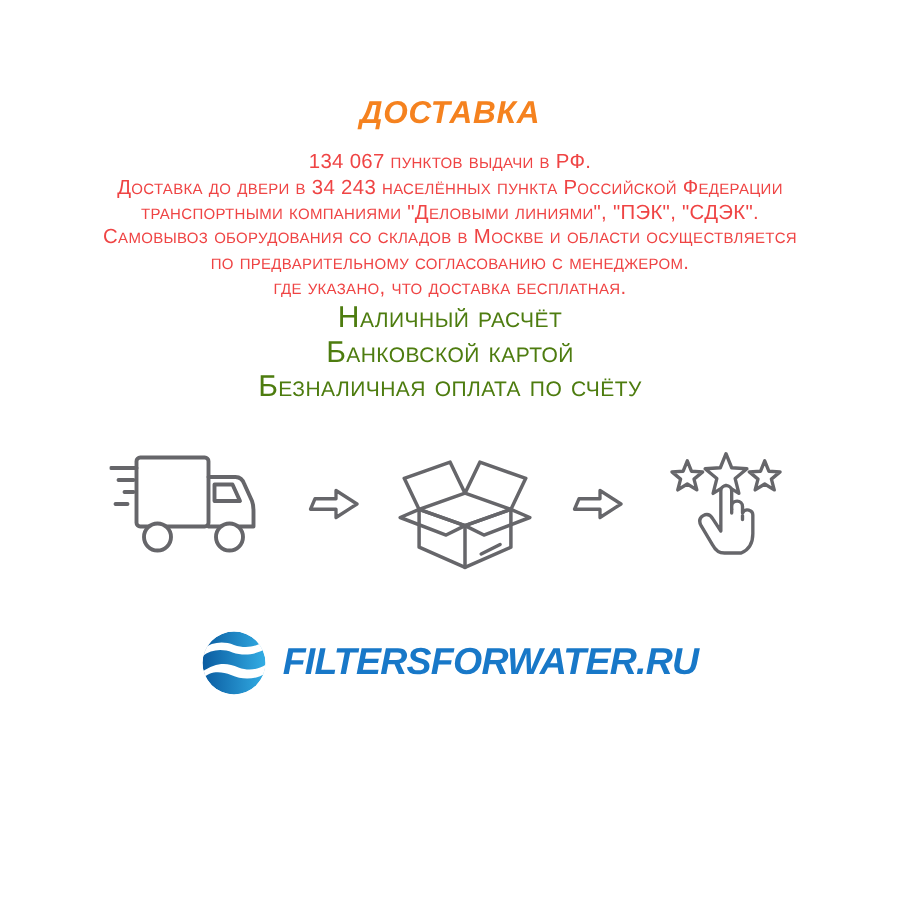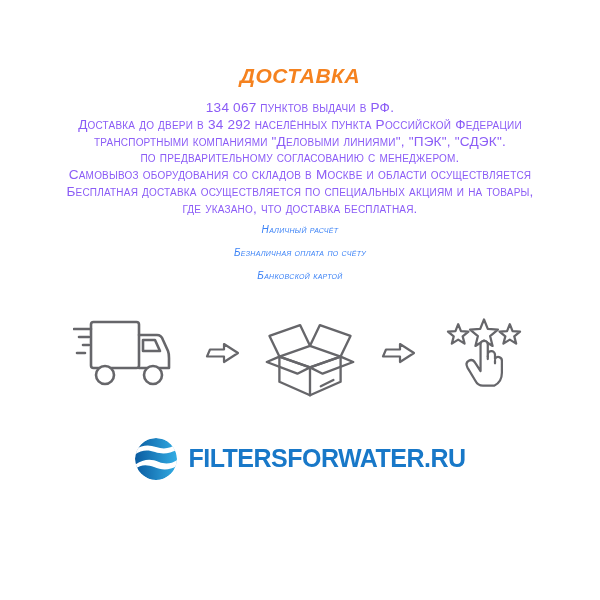--- a/index.html
+++ b/index.html
@@ -16,36 +16,35 @@
   }
   .section-title{
     margin:0 0 12px 0;
     font-size:21px;
     line-height:24px;
     font-weight:bold;
     font-style:italic;
     letter-spacing:.5px;
     color:#F5821F;
   }
-  .body-lines{color:#8b5cf6;}
+  .body-lines{color:#ef4444;}
   .body-line{
     font-size:13.6px;
     line-height:16.8px;
     font-variant:small-caps;
     letter-spacing:.2px;
     white-space:nowrap;
   }
   .payment-title{margin-top:26px;}
   .method-line{
-    font-size:10px;
+    font-size:20px;
     line-height:23px;
     font-variant:small-caps;
     letter-spacing:.3px;
-    color:#3b82f6;
-    font-style:italic;
+    color:#4d7c0f;
   }
   .process-row{
     margin-top:22px;
     height:88px;
     display:flex;
     align-items:center;
     justify-content:center;
     gap:24px;
   }
   .process-row svg{display:block;}
@@ -54,47 +53,47 @@
   .footer{
     margin-top:40px;
     display:flex;
     align-items:center;
     justify-content:center;
     gap:10px;
   }
   .brand-text{
     font-size:25px;
     font-weight:bold;
+    font-style:italic;
     letter-spacing:-0.5px;
     color:#1878C8;
     white-space:nowrap;
   }
 </style>
 </head>
 <body>
 
 <div class="canvas">
 
   <h1 class="section-title">ДОСТАВКА</h1>
 
   <div class="body-lines">
     <div class="body-line">134 067 пунктов выдачи в РФ.</div>
-    <div class="body-line">Доставка до двери в 34 292 населённых пункта Российской Федерации</div>
+    <div class="body-line">Доставка до двери в 34 243 населённых пункта Российской Федерации</div>
     <div class="body-line">транспортными компаниями "Деловыми линиями", "ПЭК", "СДЭК".</div>
+    <div class="body-line">Самовывоз оборудования со складов в Москве и области осуществляется</div>
     <div class="body-line">по предварительному согласованию с менеджером.</div>
-    <div class="body-line">Самовывоз оборудования со складов в Москве и области осуществляется</div>
-    <div class="body-line">Бесплатная доставка осуществляется по специальных акциям и на товары,</div>
     <div class="body-line">где указано, что доставка бесплатная.</div>
   </div>
 
 
   <div>
     <div class="method-line">Наличный расчёт</div>
+    <div class="method-line">Банковской картой</div>
     <div class="method-line">Безналичная оплата по счёту</div>
-    <div class="method-line">Банковской картой</div>
   </div>
 
   <div class="process-row">
 
     <svg width="106" height="76" viewBox="0 0 106 76">
       <g class="icon-stroke">
         <path d="M1,14 H18 M6,22 H16 M10,30 H16 M4,38 H12"></path>
         <rect x="18" y="7" width="48" height="46" rx="2.5"></rect>
         <path d="M66,20 H84 C87,20 89,22 90,25 L95,36 C96,38.5 96,40 96,43 V53 H66"></path>
         <path d="M70,25 H82 L87,36 H70 Z"></path>

